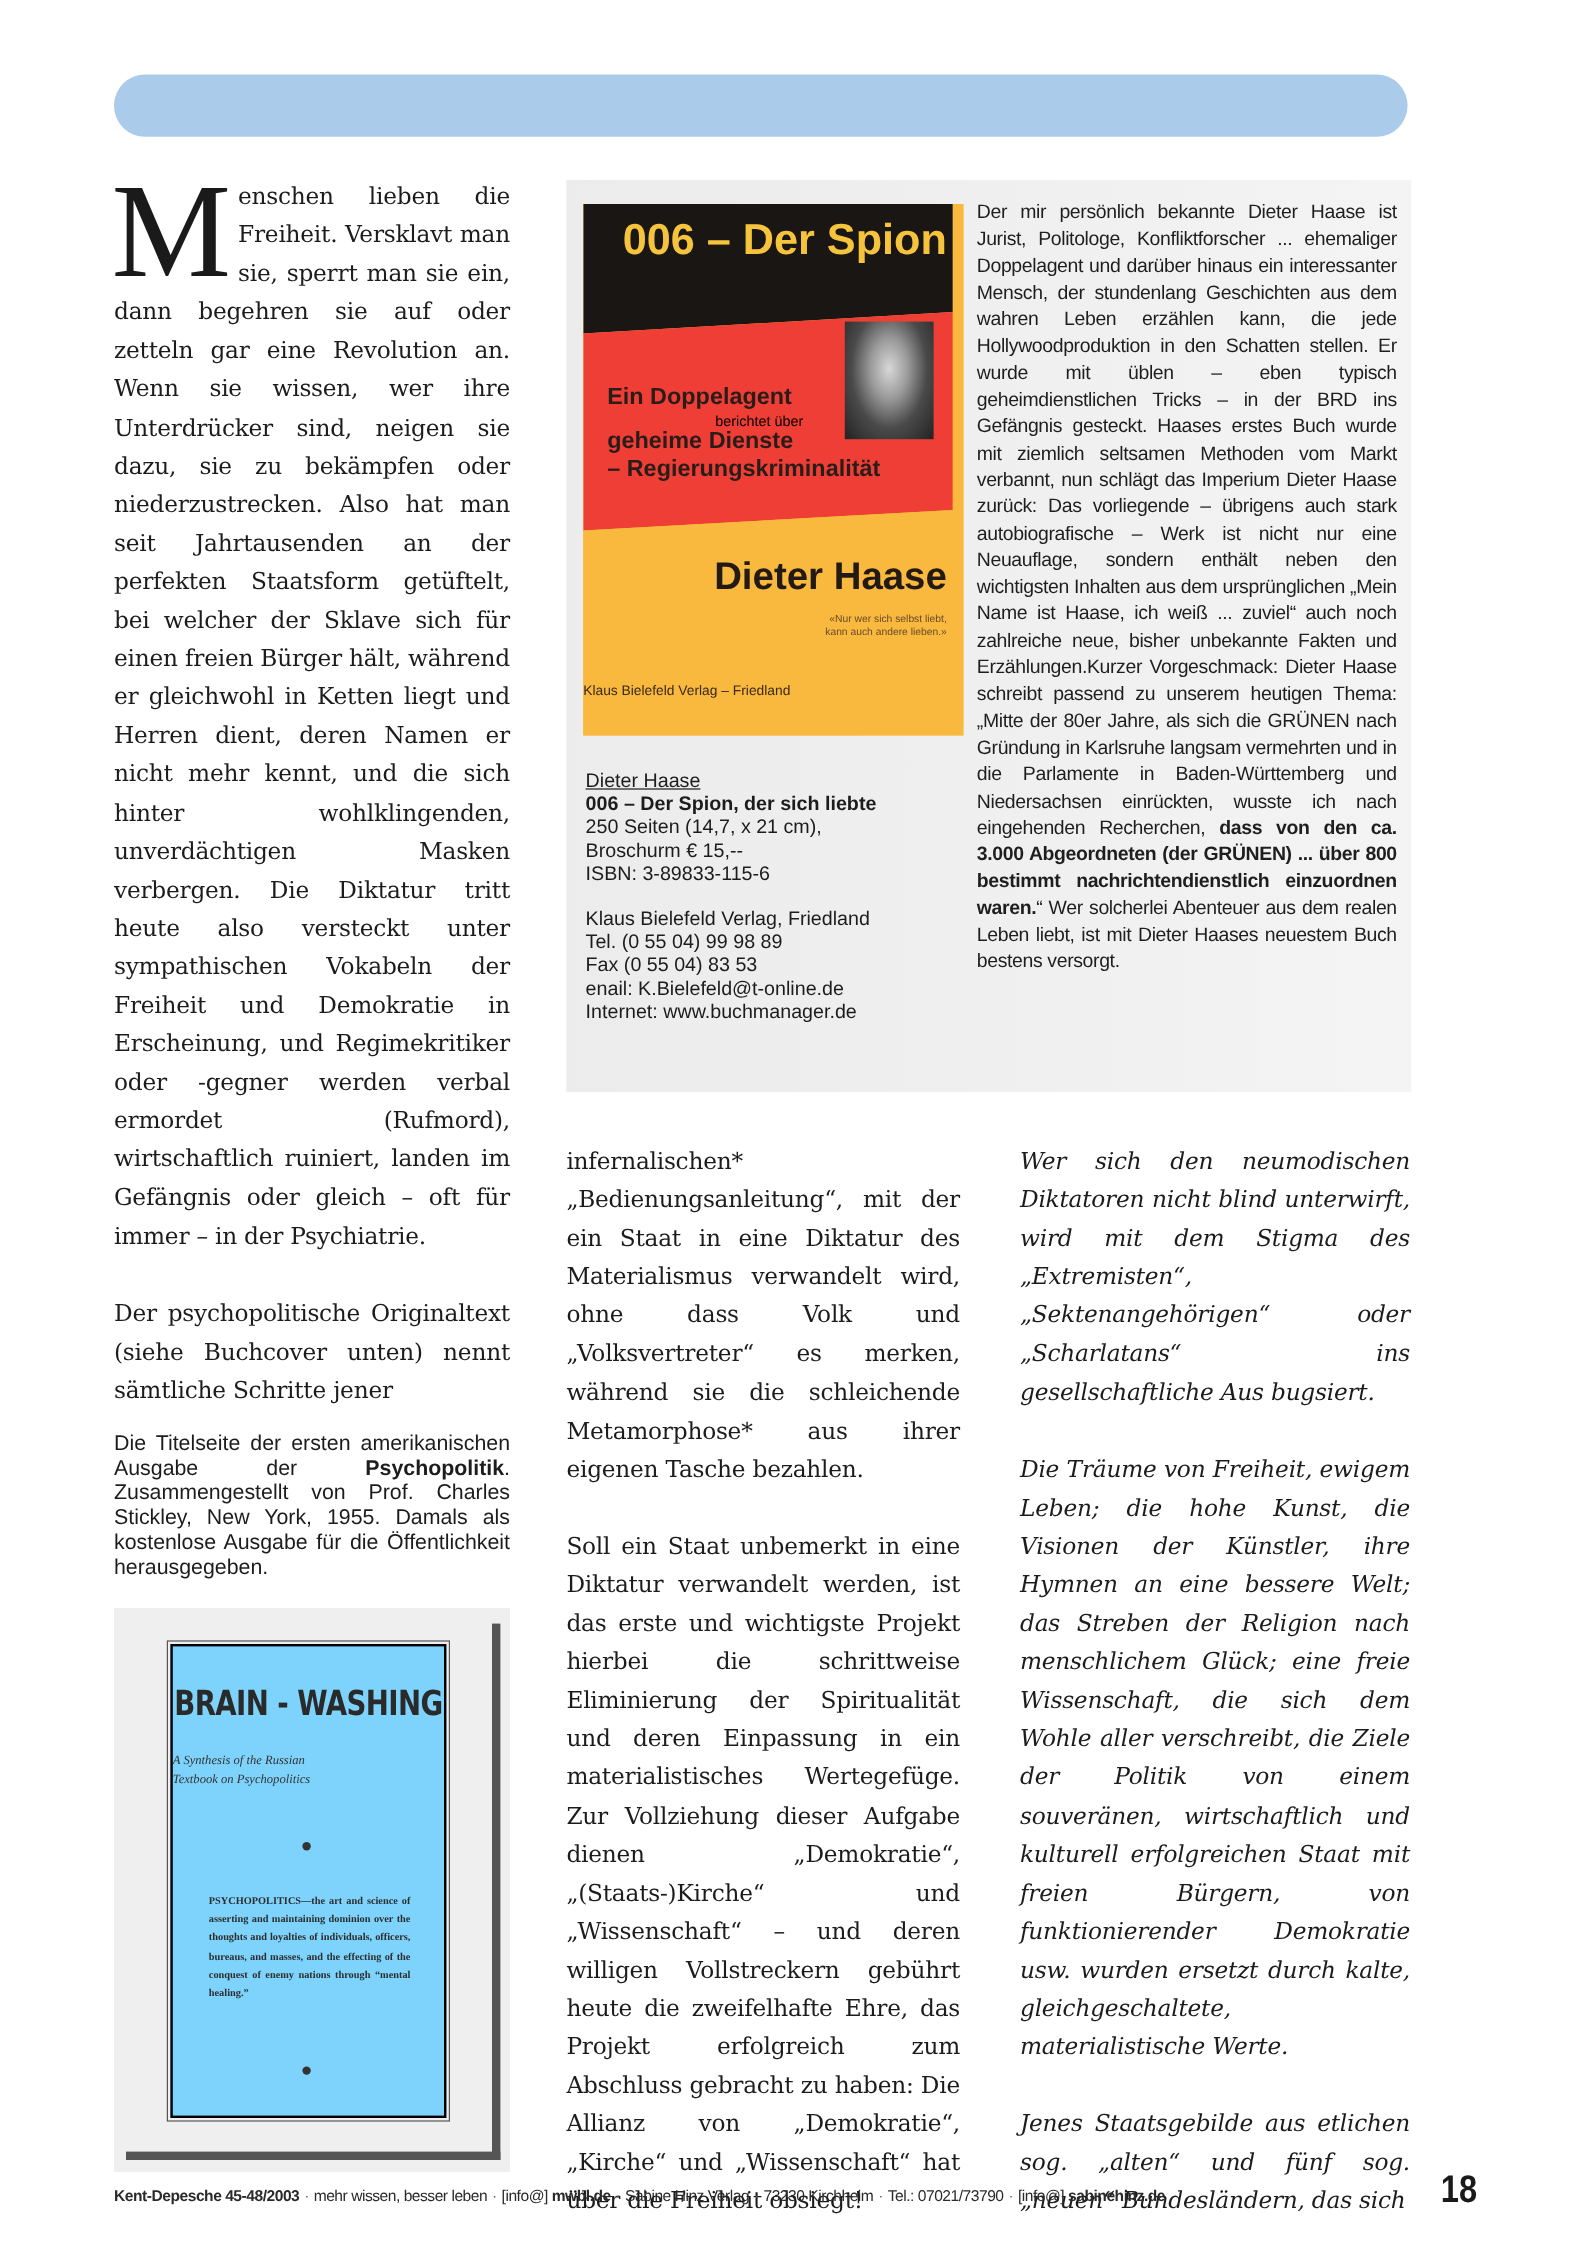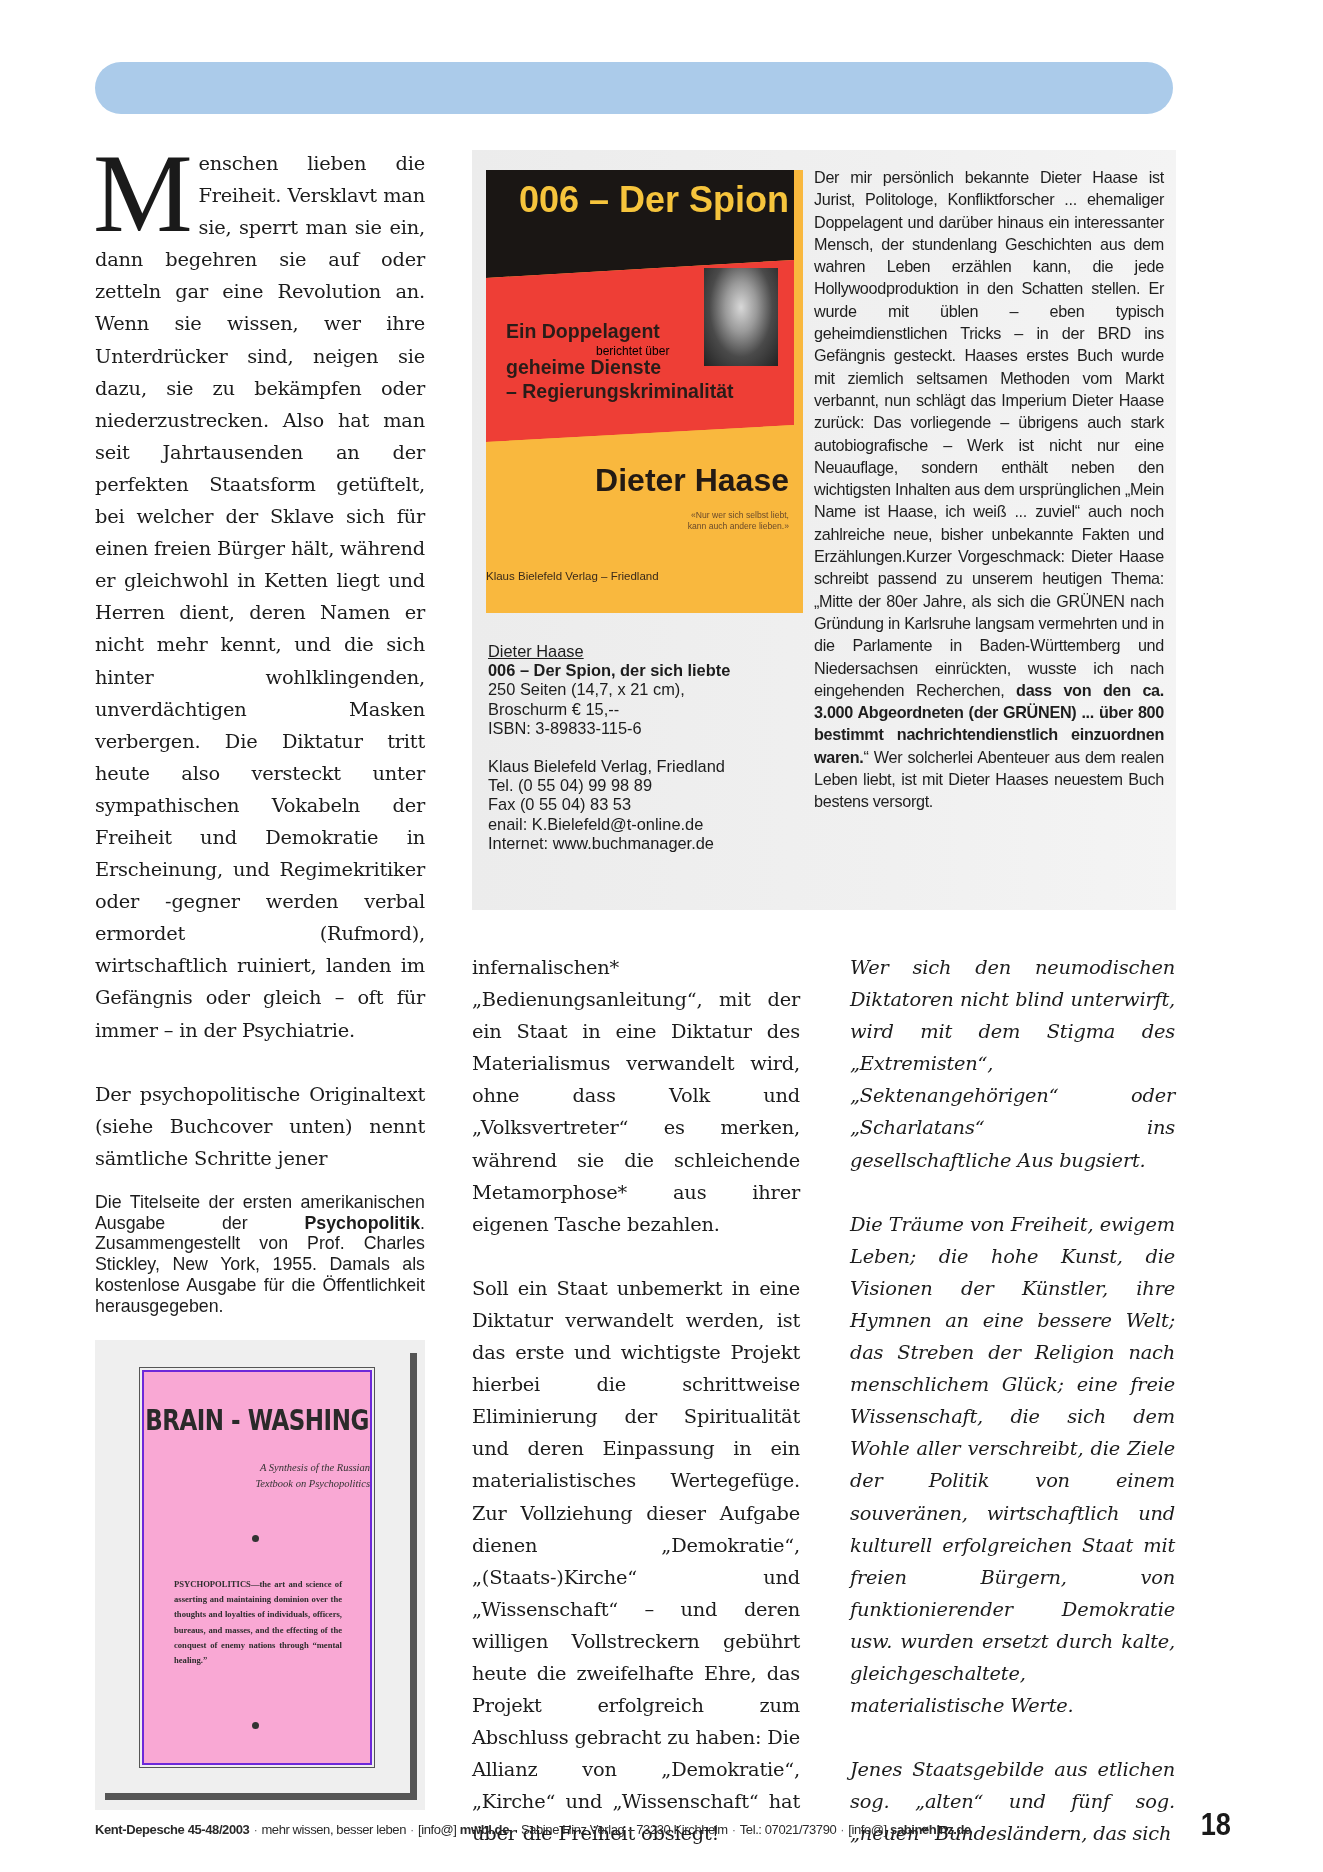--- a/index.html
+++ b/index.html
@@ -22,25 +22,25 @@
     font-family: "Liberation Sans", sans-serif; font-size: 17.8px; line-height: 20.7px;
     text-align: justify; color: #1c1c1c; }
   .caption b { font-weight: bold; }
 
   
   .scan { position: absolute; left: 95px; top: 1340px; width: 330px; height: 470px;
     background: #efefef; }
   .scan-shadow { position: absolute; left: 10px; top: 13px; width: 312px; height: 447px;
     border-right: 7px solid #555; border-bottom: 7px solid #555; }
   .scan-frame { position: absolute; left: 47px; top: 30px; width: 230px; height: 395px;
-    border: 2px solid #6d28d9; outline: 1px solid #555; outline-offset: 2px; background: #f9a8d4; }
+    border: 2px solid #000000; outline: 1px solid #555; outline-offset: 2px; background: #7dd3fc; }
   .scan-title { position: absolute; top: 35px; left: 0; right: 0; text-align: center;
     font-family: "DejaVu Sans", sans-serif; font-weight: bold; font-size: 23px; color: #2a2a2a;
     letter-spacing: -0.5px; transform: scaleY(1.25); }
-  .scan-sub { position: absolute; top: 88px; left: 0; right: 0; text-align: right;
+  .scan-sub { position: absolute; top: 88px; left: 0; right: 0; text-align: left;
     font-family: "Liberation Serif", serif; font-style: italic; font-size: 10.5px; line-height: 16px; color: #333; }
   .scan-dot { position: absolute; left: 108px; width: 7px; height: 7px; border-radius: 50%; background: #333; }
   .scan-body { position: absolute; top: 205px; left: 30px; width: 168px; text-align: justify;
     font-family: "Liberation Serif", serif; font-weight: bold; font-size: 8.6px; line-height: 15.2px; color: #2d2d2d; }
 
   
   .book-box { position: absolute; left: 472px; top: 150px; width: 704px; height: 760px;
     background: linear-gradient(90deg, #ececec 0%, #f0f0f0 60%, #f4f4f4 100%); }
   .cover { position: absolute; left: 14px; top: 20px; width: 317px; height: 443px;
     overflow: hidden; background: #f9b83e; }

